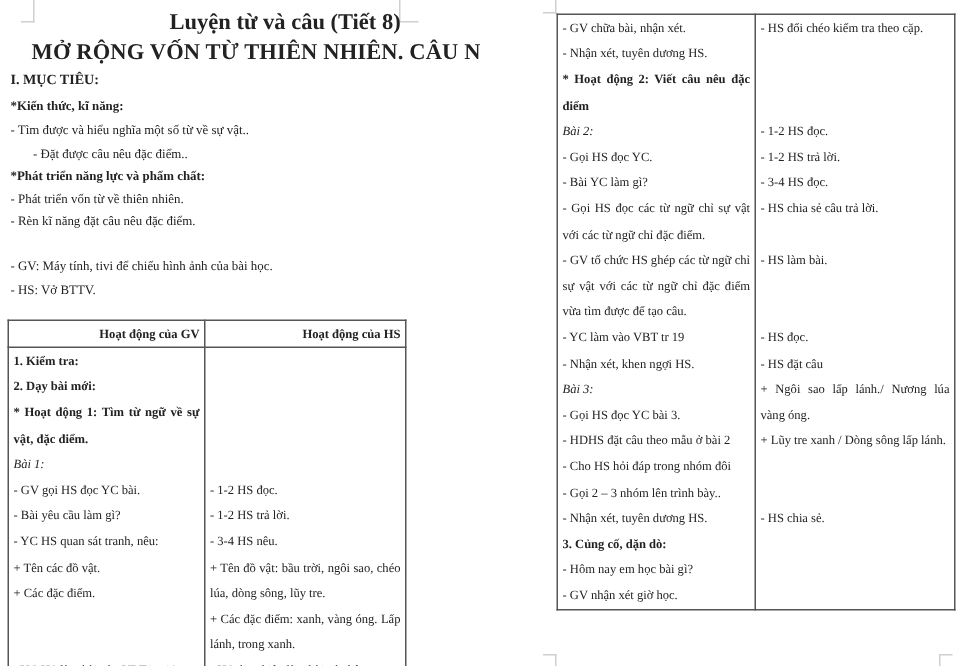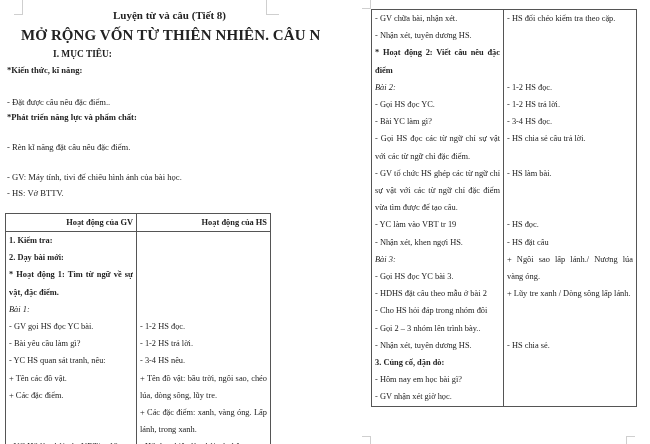--- a/index.html
+++ b/index.html
@@ -5,44 +5,46 @@
   html,body{margin:0;padding:0;}
   body{width:650px;height:444px;overflow:hidden;background:#e6e6e6;position:relative;font-family:"Liberation Serif","DejaVu Serif",serif;color:#222;}
   .page{position:absolute;top:0;background:#fff;height:444px;}
   #page-left{left:0;width:321px;}
   #page-right{left:320px;width:380px;}
   .gutter{position:absolute;top:0;left:321px;width:10px;height:444px;background:#ececec;border-left:1px solid #d8d8d8;border-right:1px solid #d8d8d8;box-sizing:border-box;}
   .crop{position:absolute;border-color:#cfcfcf;border-style:solid;border-width:0;}
   .t{position:absolute;white-space:nowrap;font-size:8.6px;line-height:11px;}
   .b{font-weight:bold;}
   .i{font-style:italic;}
-  .title1{left:85px;top:10px;font-size:11px;font-weight:bold;padding-left:28px;}
+  .title1{left:85px;top:10px;font-size:15px;font-weight:bold;padding-left:28px;}
   .title2{left:21px;top:30px;font-size:15px;font-weight:bold;letter-spacing:0.1px;}
   .h{font-size:9.4px;font-weight:bold;}
   table.grid{position:absolute;border-collapse:collapse;table-layout:fixed;}
   table.grid td,table.grid th{border:1px solid #555;vertical-align:top;padding:0 3px;font-size:8.4px;line-height:17.2px;font-weight:normal;text-align:left;}
   table.grid th{text-align:right;font-weight:bold;line-height:17px;}
   .ln{display:block;white-space:nowrap;}
   .just{white-space:normal;text-align:justify;}
   .blank{display:block;height:17.2px;}
 </style>
 </head>
 <body>
 
 <div class="page" id="page-left">
   <div class="crop" style="left:14px;top:0;width:8px;height:14px;border-right-width:1px;border-bottom-width:1px;"></div>
   <div class="crop" style="left:266px;top:0;width:12px;height:14px;border-left-width:1px;border-bottom-width:1px;"></div>
 
   <div class="t title1">Luyện từ và câu (Tiết 8)</div>
   <div class="t title2">MỞ RỘNG VỐN TỪ THIÊN NHIÊN. CÂU NÊU ĐẶC ĐIỂM</div>
 
-  <div class="t h" style="left:7px;top:49px;margin-left:46px;">I. MỤC TIÊU:</div>
+  <div class="t h" style="left:7px;top:49px;">I. MỤC TIÊU:</div>
   <div class="t b" style="left:7px;top:65px;">*Kiến thức, kĩ năng:</div>
-  <div class="t" style="left:7px;top:97px;">- Đặt được câu nêu đặc điểm..</div>
+  <div class="t" style="left:7px;top:81px;">- Tìm được và hiểu nghĩa một số từ về sự vật..</div>
+  <div class="t" style="left:22px;top:97px;">- Đặt được câu nêu đặc điểm..</div>
   <div class="t b" style="left:7px;top:112px;">*Phát triển năng lực và phẩm chất:</div>
+  <div class="t" style="left:7px;top:127px;">- Phát triển vốn từ về thiên nhiên.</div>
   <div class="t" style="left:7px;top:142px;">- Rèn kĩ năng đặt câu nêu đặc điểm.</div>
 
   <div class="t" style="left:7px;top:172px;">- GV: Máy tính, tivi để chiếu hình ảnh của bài học.</div>
   <div class="t" style="left:7px;top:188px;">- HS: Vở BTTV.</div>
 
   <table class="grid" style="left:5px;top:213px;width:265px;">
     <colgroup>
         <col style="width:131px">
         <col style="width:134px">
       </colgroup>

